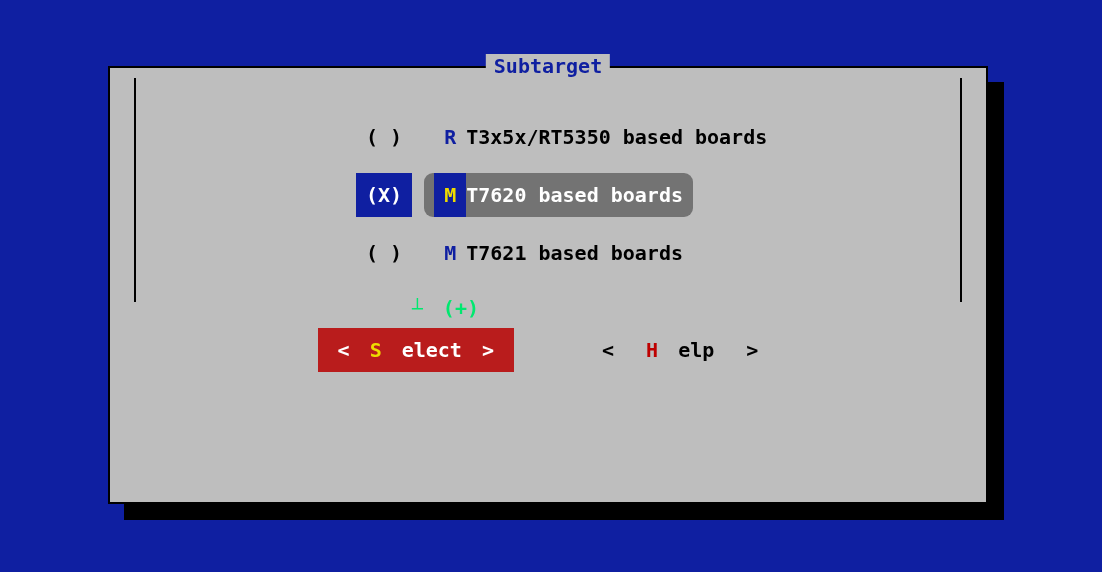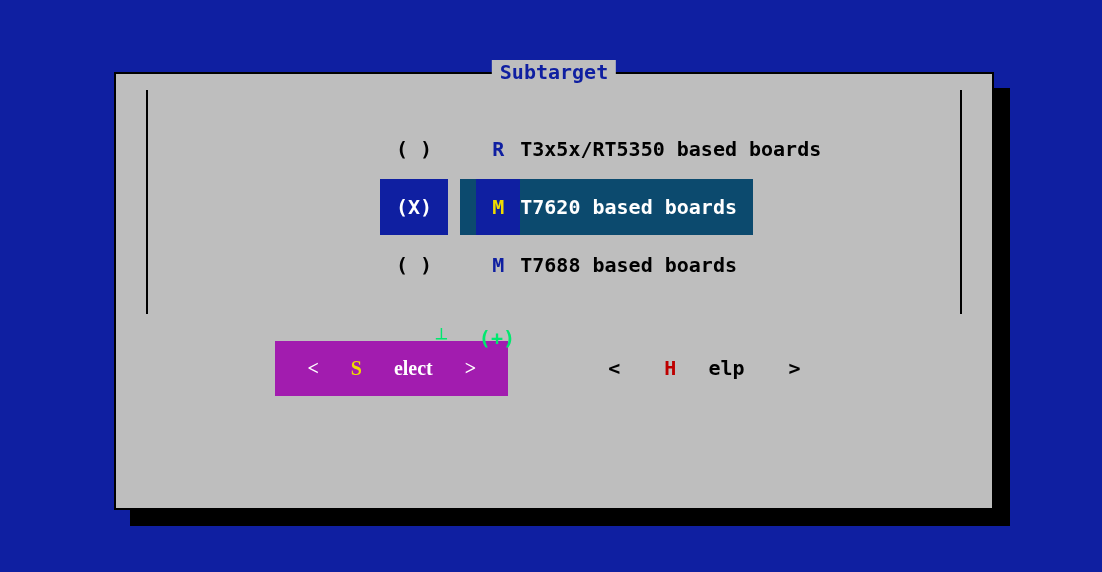--- a/index.html
+++ b/index.html
@@ -1,15 +1,15 @@
 <!DOCTYPE html>
 <html><head>
   <meta charset="utf-8">
   <style>
-    * { margin: 0; padding: 16px; box-sizing: border-box; }
+    * { margin: 0; padding: 10px; box-sizing: border-box; }
     body {
       background: #0f1fa1;
       font-family: 'DejaVu Sans Mono', 'Consolas', 'Courier New', monospace;
       font-size: 20px;
       font-weight: bold;
       width: 1102px;
       height: 572px;
       position: relative;
       overflow: hidden;
     }
@@ -51,34 +51,36 @@
       height: 224px;
       border-left: 2px solid #000;
       border-right: 2px solid #000;
       position: relative;
       padding-top: 14px;
     }
     .option {
       padding-left: 200px;
       line-height: 1.3;
       white-space: pre;
+      margin-top: 12px;
     }
     .option .radio {
       color: #000;
     }
     .option.selected .radio {
       background: #0f1fa1;
       color: #fff;
     }
     .option .hot {
       color: #0f1fa1;
     }
     .option.selected .lbl {
-      background: #0c4a6e;
+      background: #737373;
       color: #fff;
+      border-radius: 9px;
     }
     .option.selected .hot {
       background: #0f1fa1;
       color: #eedb00;
     }
     .cursor {
       display: inline-block;
       width: 12px;
       height: 22px;
       background: #00e86f;
@@ -92,41 +94,40 @@
     .more .tee { font-size: 18px; }
     .buttons {
       text-align: center;
       padding: 18px 0 0 0;
     }
     .btn {
       display: inline-block;
       margin: 0 28px;
     }
     .btn-sel {
-      background: #a21caf;
+      background: #b91c1c;
       color: #fff;
-      font-family: Liberation Serif, serif;
     }
     .btn-sel .hot-btn { color: #eedb00; }
     .btn-help .hot-btn { color: #be0000; }
   </style>
 </head>
 <body>
 
 <div class="shadow"></div>
 
 <div class="dialog">
   <div class="title">Subtarget</div>
 
 
   <div class="list-frame">
     <div id="options-container">
         <div class="option"><span class="radio">( )</span> <span class="lbl"><span class="hot">R</span>T3x5x/RT5350 based boards</span></div>
         <div class="option selected"><span class="radio">(X)</span> <span class="lbl"><span class="hot">M</span>T7620 based boards</span></div>
-        <div class="option"><span class="radio">( )</span> <span class="lbl"><span class="hot">M</span>T7688 based boards</span></div>
+        <div class="option"><span class="radio">( )</span> <span class="lbl"><span class="hot">M</span>T7621 based boards</span></div>
       </div>
     <div class="more"><span class="tee">┴</span><span>(+)</span></div>
   </div>
 
   <div class="buttons">
     <span class="btn btn-sel"><span>&lt;</span><span class="hot-btn">S</span><span>elect</span><span>&gt;</span></span>
     <span class="btn btn-help"><span>&lt; </span><span class="hot-btn">H</span><span>elp</span><span> &gt;</span></span>
   </div>
 </div>
 

